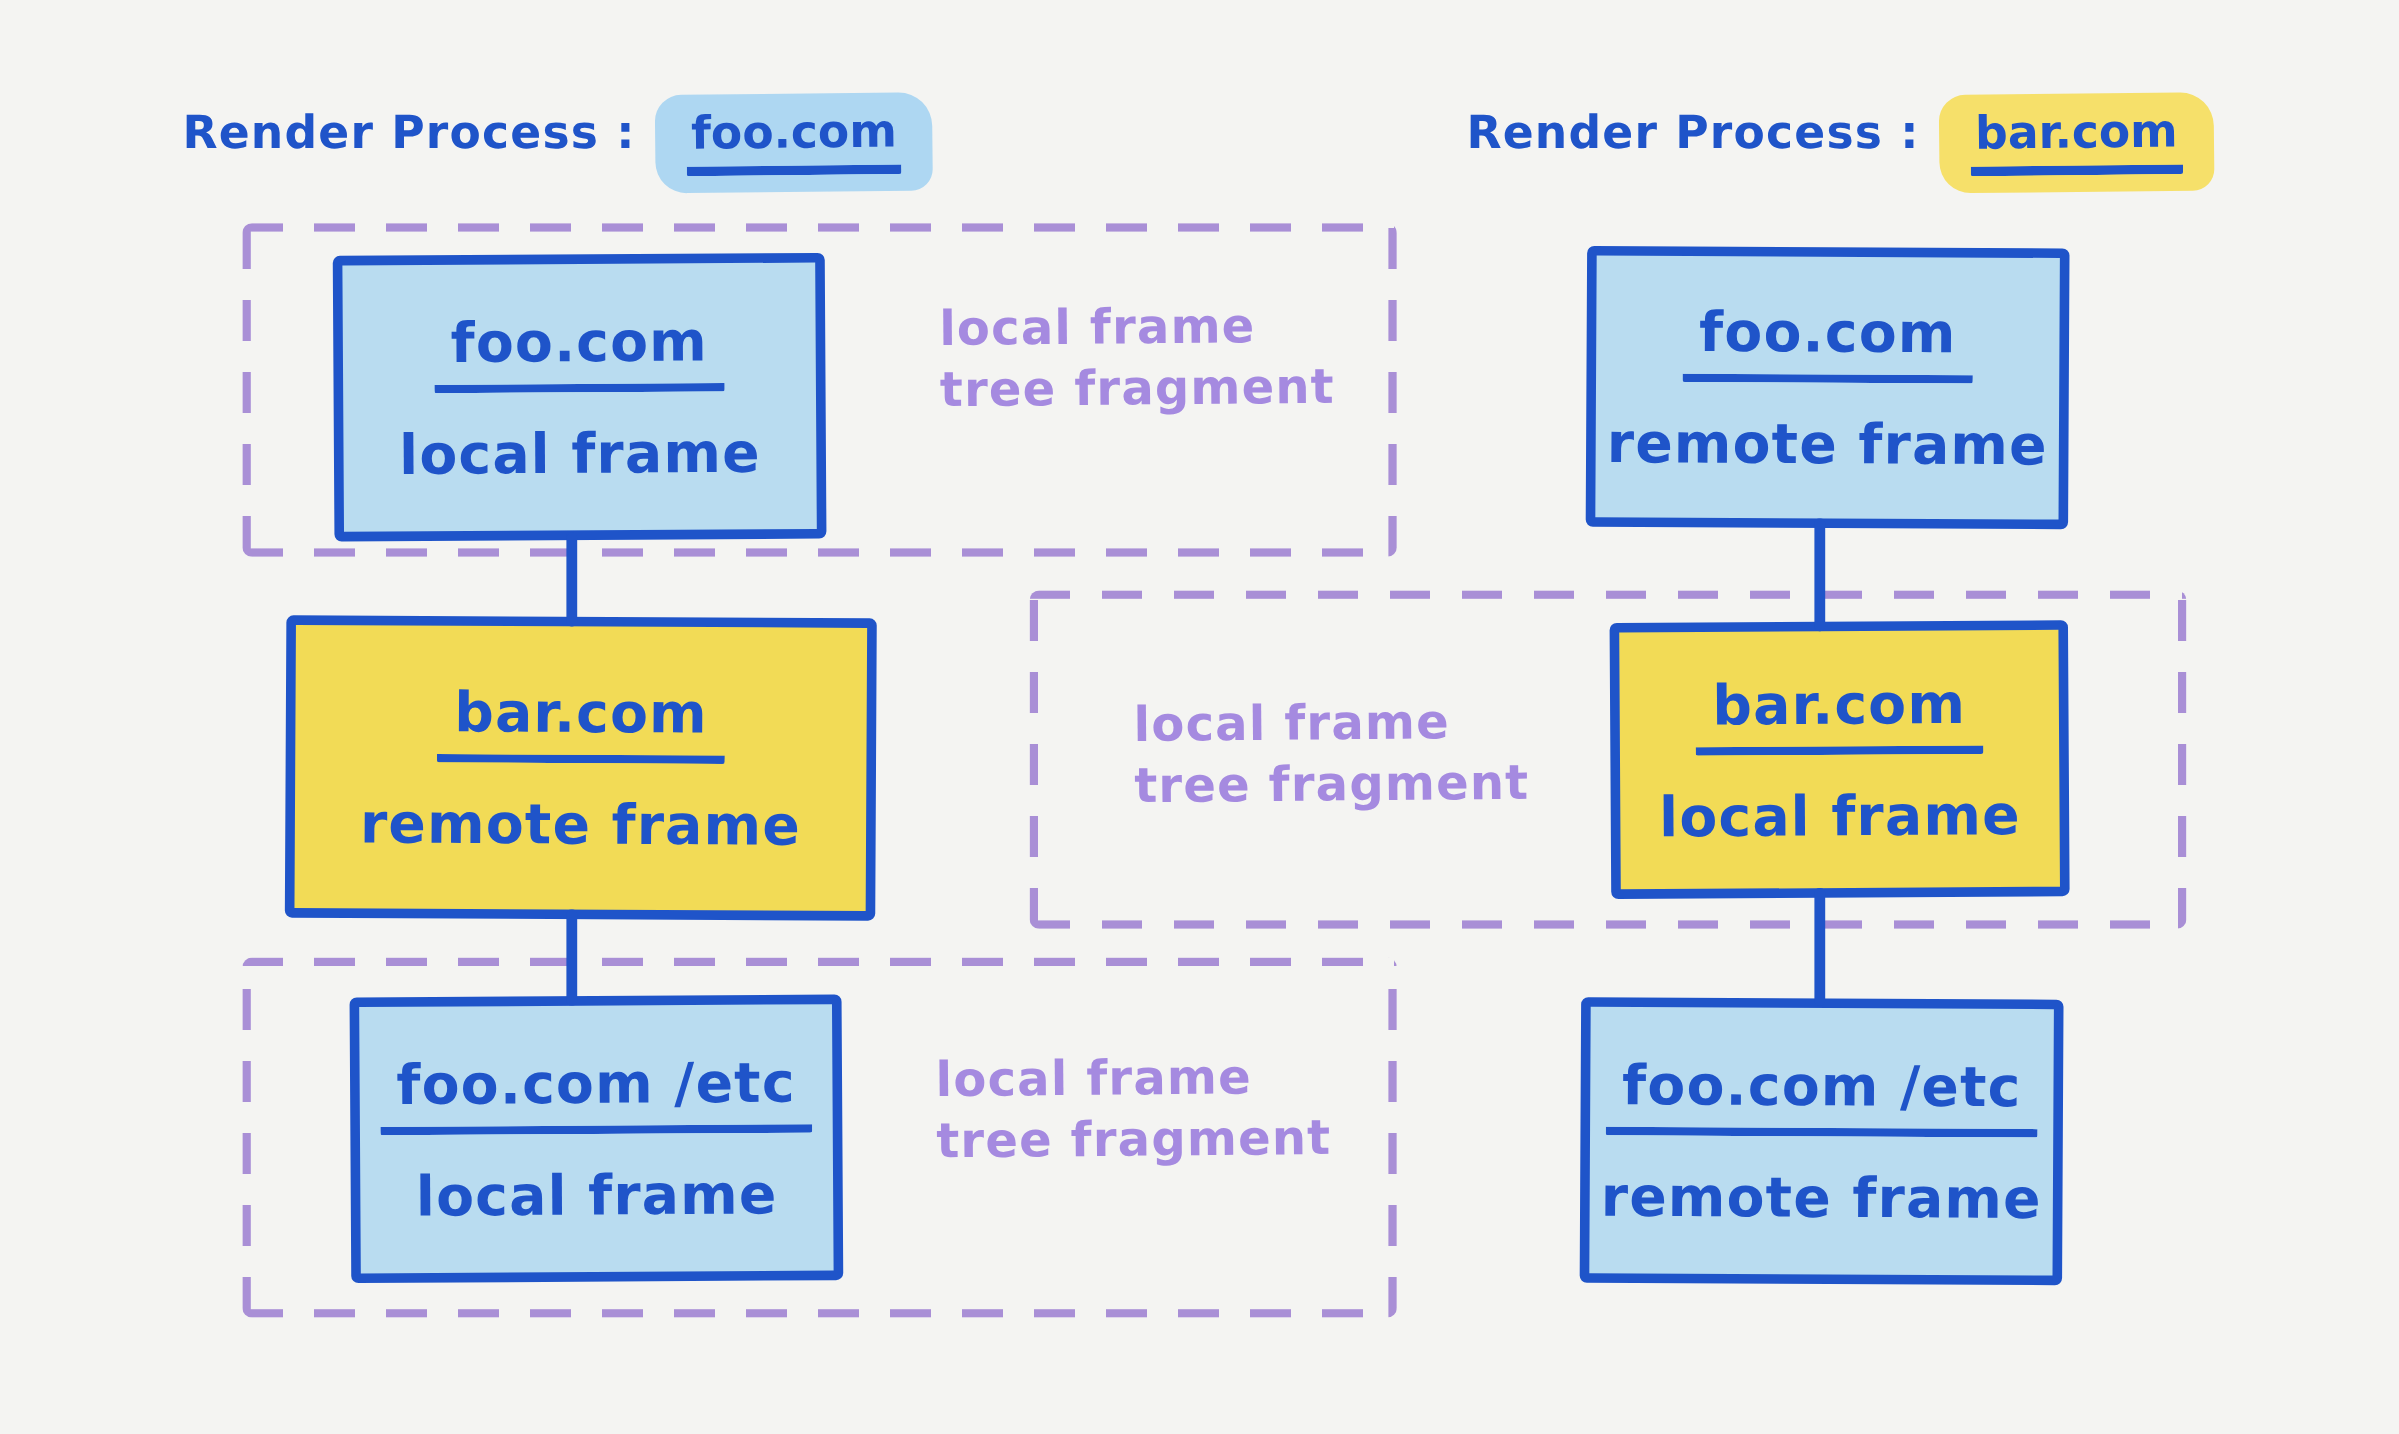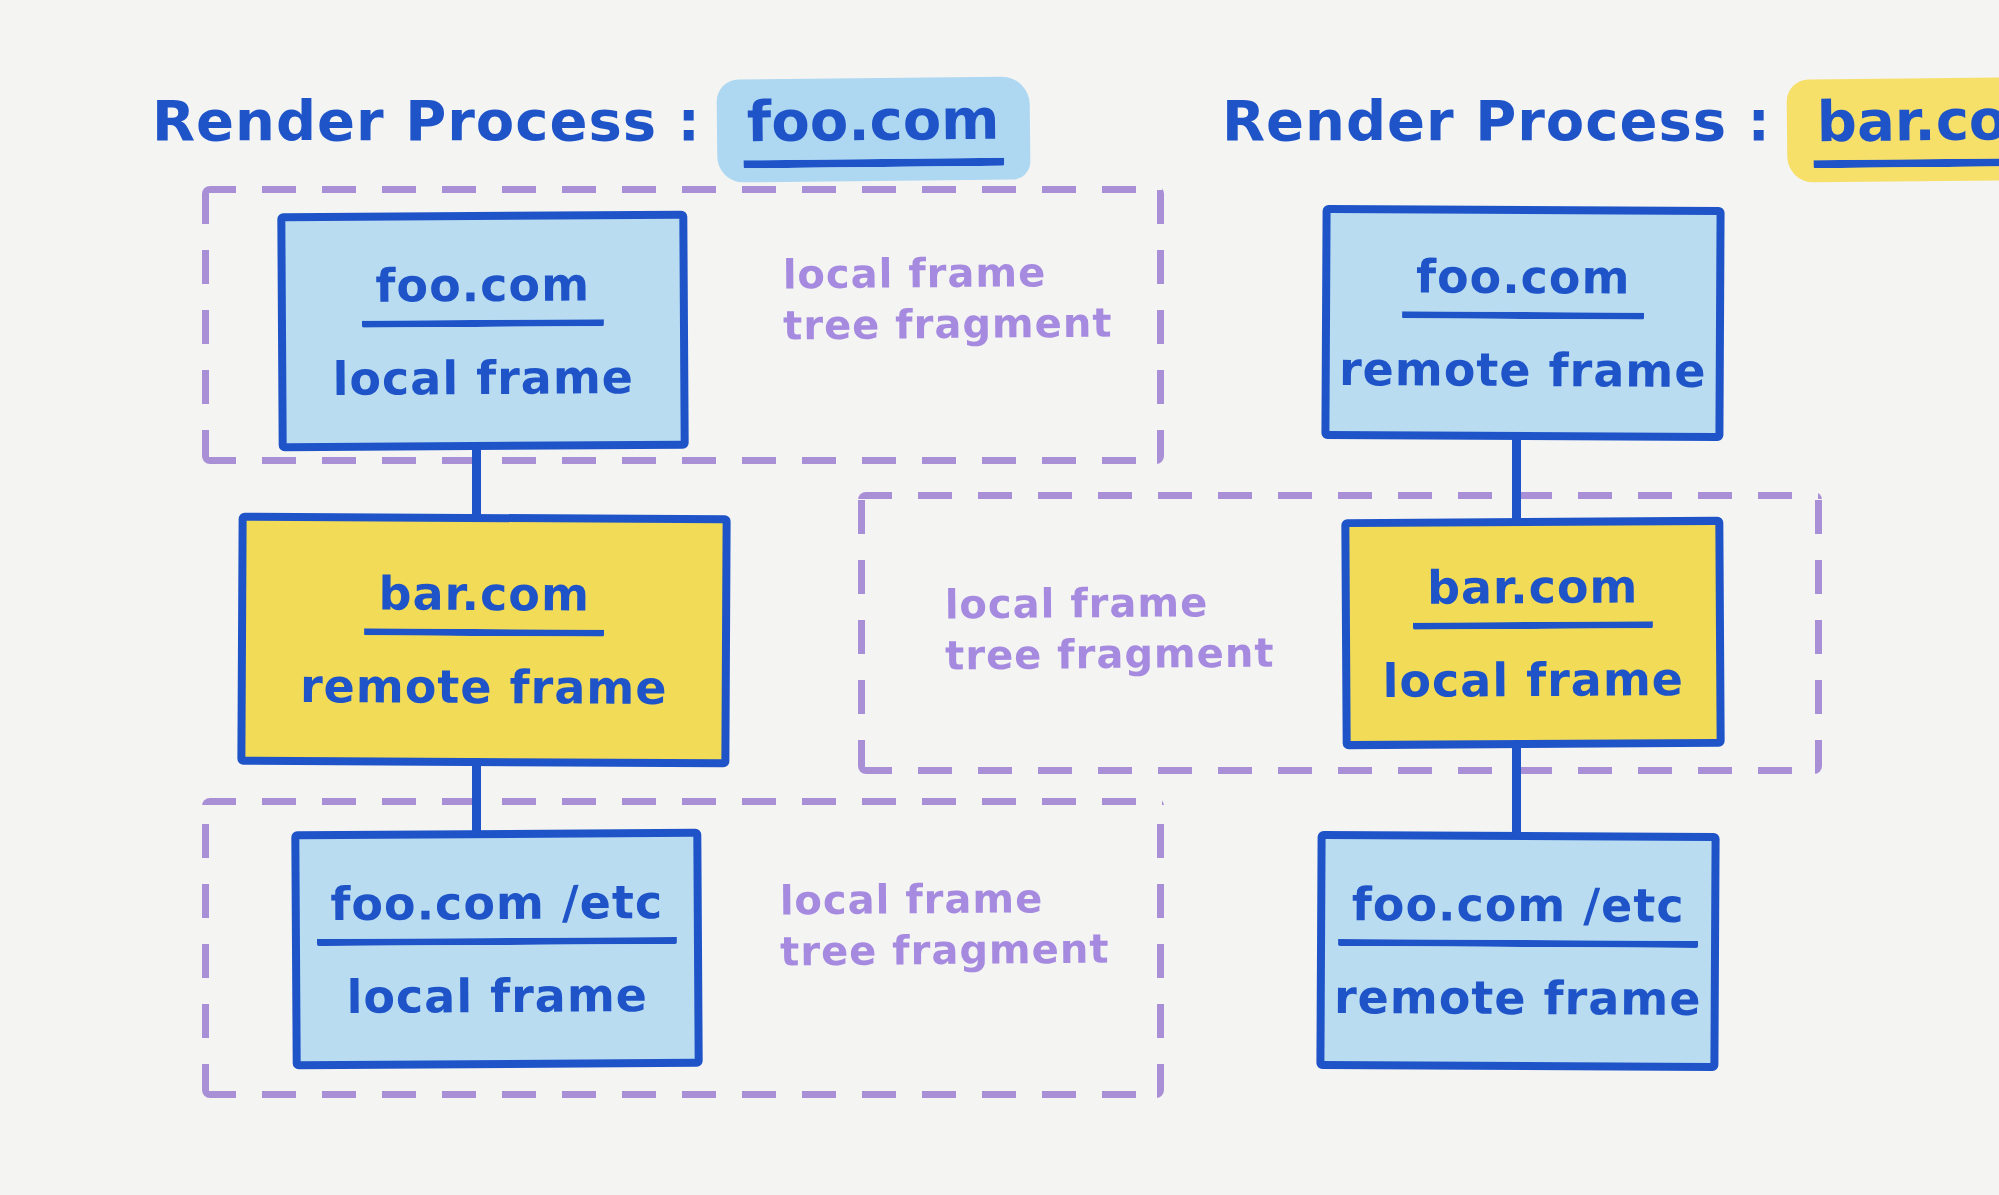--- a/index.html
+++ b/index.html
@@ -14,21 +14,21 @@
   }
   html,body{margin:0;padding:0;background:#e8e8e6;}
   .canvas{
     position:relative;width:1999px;height:1195px;overflow:hidden;
     background:var(--background);
     font-family:"DejaVu Sans", sans-serif;
   }
   
   .title{
     position:absolute;display:flex;align-items:baseline;gap:16px;
-    font-size:56px;font-weight:bold;color:var(--ink-blue);white-space:nowrap;
+    font-size:38px;font-weight:bold;color:var(--ink-blue);white-space:nowrap;
   }
   .title-prefix{letter-spacing:1px;}
   .title-domain{
     display:inline-block;padding:10px 26px 14px;
     border-radius:22px 28px 18px 26px;
     transform:rotate(-0.6deg);
   }
   .hl-blue{background:var(--highlight-blue);}
   .hl-yellow{background:var(--highlight-yellow);}
   .title-domain .u2{

